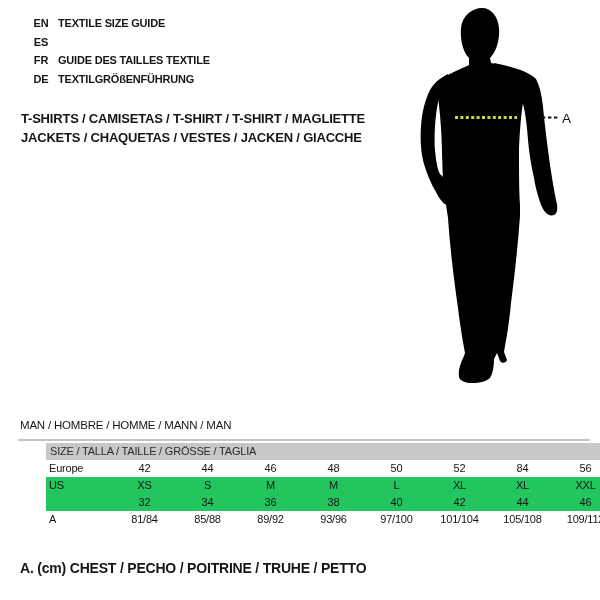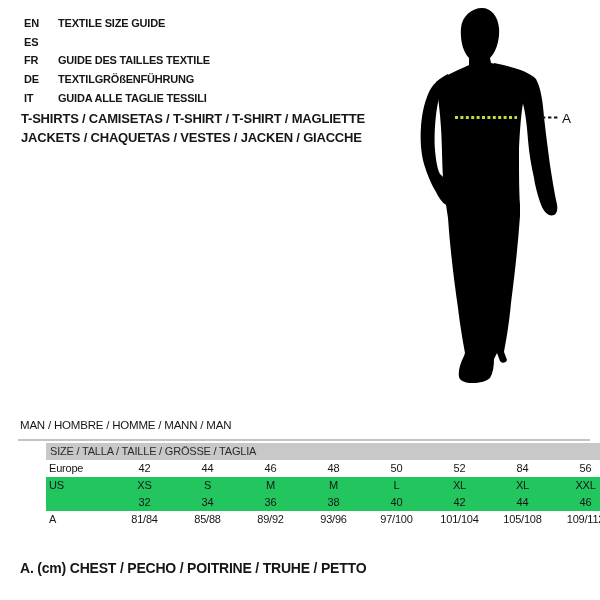--- a/index.html
+++ b/index.html
@@ -4,21 +4,21 @@
 <style>
   * { margin:0; padding:0; box-sizing:border-box; }
   html,body { background:#fff; }
   .page {
     position:relative; width:600px; height:600px; background:#ffffff;
     font-family:"Liberation Sans", sans-serif; color:#161616; overflow:hidden;
     letter-spacing:-0.2px;
   }
   
   .legend { position:absolute; left:24px; top:14px; }
-  .legend-row { display:flex; line-height:18.7px; font-size:11px; font-weight:700; }
+  .legend-row { display:flex; line-height:18.7px; font-size:11px; font-weight:700;text-align:center; }
   .legend-code { width:34px; flex:0 0 34px; }
   
   .category { position:absolute; left:21px; top:109px; font-size:13px; font-weight:700; line-height:19.2px; }
   
   .figure-wrap { position:absolute; left:390px; top:0; width:210px; height:400px; }
   
   .man-title { position:absolute; left:20px; top:419px; font-size:11.5px; font-weight:400; }
   
   .table-topline { position:absolute; left:18px; top:439px; width:572px; height:1.5px; background:#c4c4c4; }
   .size-table { position:absolute; left:18px; top:443px; width:572px; font-size:11px;margin-left:28px; }
@@ -43,24 +43,20 @@
     <div class="legend-row">
       <span class="legend-code">ES</span>
     </div>
     <div class="legend-row">
       <span class="legend-code">FR</span>
       <span>GUIDE DES TAILLES TEXTILE</span>
     </div>
     <div class="legend-row">
       <span class="legend-code">DE</span>
       <span>TEXTILGRÖßENFÜHRUNG</span>
-    </div>
-    <div class="legend-row">
-      <span class="legend-code">IT</span>
-      <span>GUIDA ALLE TAGLIE TESSILI</span>
     </div>
   </div>
 
   <div class="category">
     <div>T-SHIRTS / CAMISETAS / T-SHIRT / T-SHIRT / MAGLIETTE</div>
     <div>JACKETS / CHAQUETAS / VESTES / JACKEN / GIACCHE</div>
   </div>
 
   <div class="figure-wrap">
     <svg width="210" height="400" viewBox="0 0 210 400" xmlns="http://www.w3.org/2000/svg">

